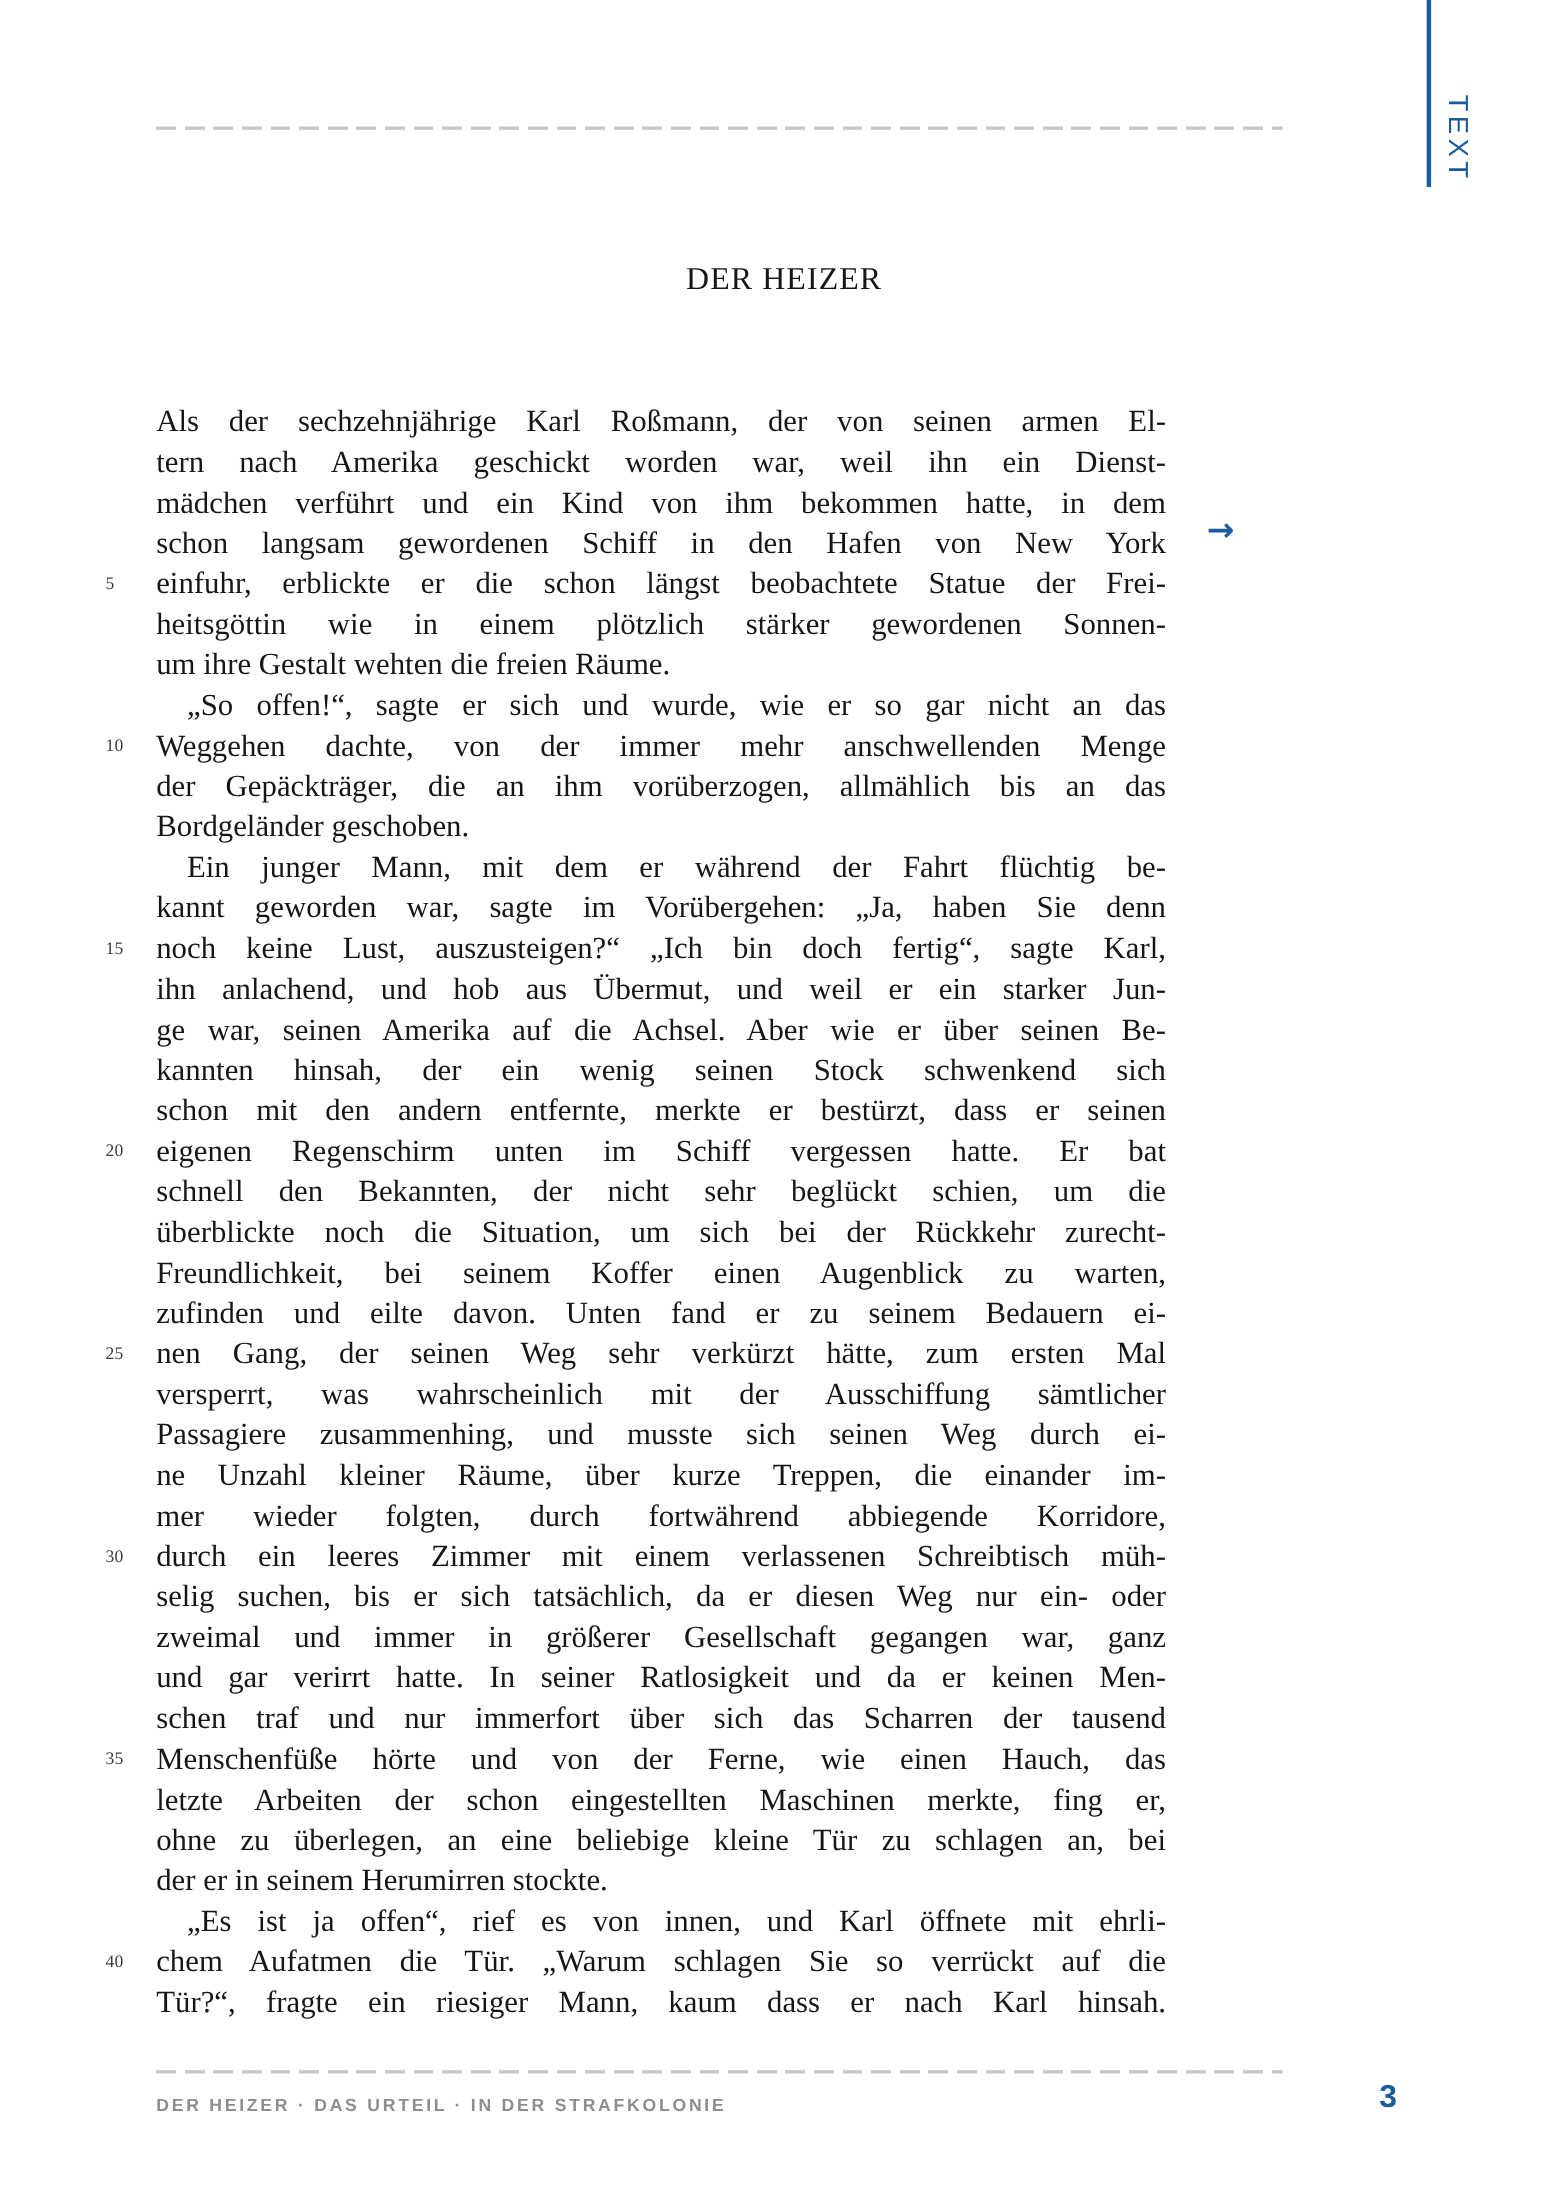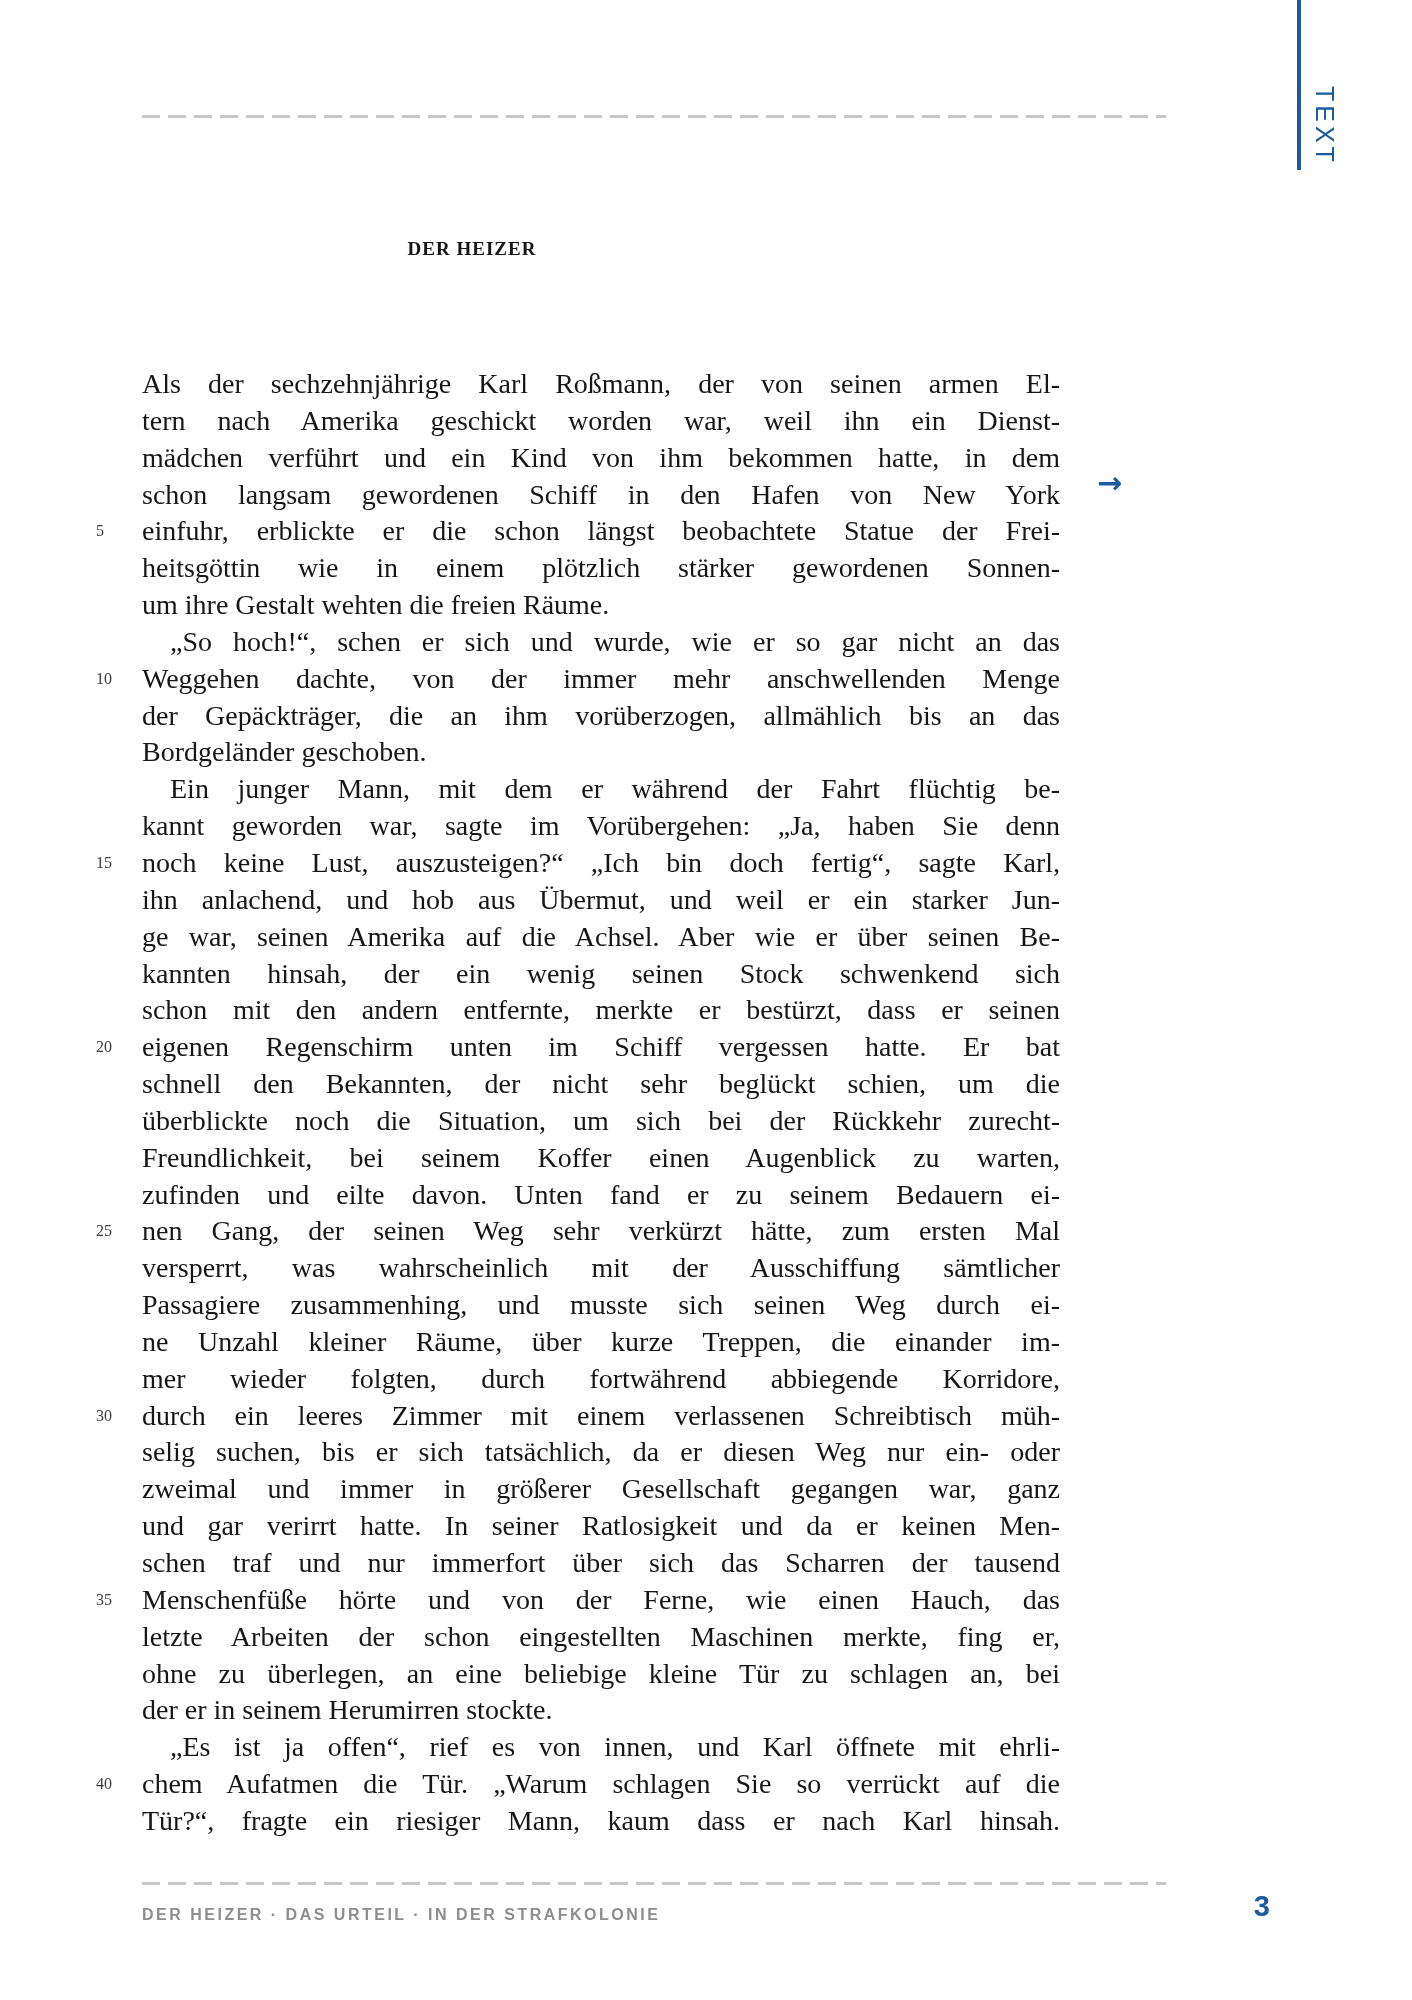--- a/index.html
+++ b/index.html
@@ -43,23 +43,23 @@
     letter-spacing: 4px;
     color: var(--accent);
   }
 
   .title {
     position: absolute;
     left: 142px;
     top: 238px;
     width: 660px;
     margin: 0;
-    text-align: center;
-    font-size: 19px;
-    font-weight: 700;
+    text-align: right;
+    font-size: 29px;
+    font-weight: 400;
     letter-spacing: 1px;
     color: var(--ink);
   }
 
   .text-block {
     position: absolute;
     left: 142px;
     top: 322px;
     width: 918px;
     font-size: 28px;
@@ -140,21 +140,21 @@
   <div class="margin-arrow">→</div>
 
   <div class="text-block">
       <div class="line">Als der sechzehnjährige Karl Roßmann, der von seinen armen El-</div>
       <div class="line">tern nach Amerika geschickt worden war, weil ihn ein Dienst-</div>
       <div class="line">mädchen verführt und ein Kind von ihm bekommen hatte, in dem</div>
       <div class="line">schon langsam gewordenen Schiff in den Hafen von New York</div>
       <div class="line"><span class="num">5</span>einfuhr, erblickte er die schon längst beobachtete Statue der Frei-</div>
       <div class="line">heitsgöttin wie in einem plötzlich stärker gewordenen Sonnen-</div>
       <div class="line para-end">um ihre Gestalt wehten die freien Räume.</div>
-      <div class="line indent">„So hoch!“, schen er sich und wurde, wie er so gar nicht an das</div>
+      <div class="line indent">„So offen!“, sagte er sich und wurde, wie er so gar nicht an das</div>
       <div class="line"><span class="num">10</span>Weggehen dachte, von der immer mehr anschwellenden Menge</div>
       <div class="line">der Gepäckträger, die an ihm vorüberzogen, allmählich bis an das</div>
       <div class="line para-end">Bordgeländer geschoben.</div>
       <div class="line indent">Ein junger Mann, mit dem er während der Fahrt flüchtig be-</div>
       <div class="line">kannt geworden war, sagte im Vorübergehen: „Ja, haben Sie denn</div>
       <div class="line"><span class="num">15</span>noch keine Lust, auszusteigen?“ „Ich bin doch fertig“, sagte Karl,</div>
       <div class="line">ihn anlachend, und hob aus Übermut, und weil er ein starker Jun-</div>
       <div class="line">ge war, seinen Amerika auf die Achsel. Aber wie er über seinen Be-</div>
       <div class="line">kannten hinsah, der ein wenig seinen Stock schwenkend sich</div>
       <div class="line">schon mit den andern entfernte, merkte er bestürzt, dass er seinen</div>

